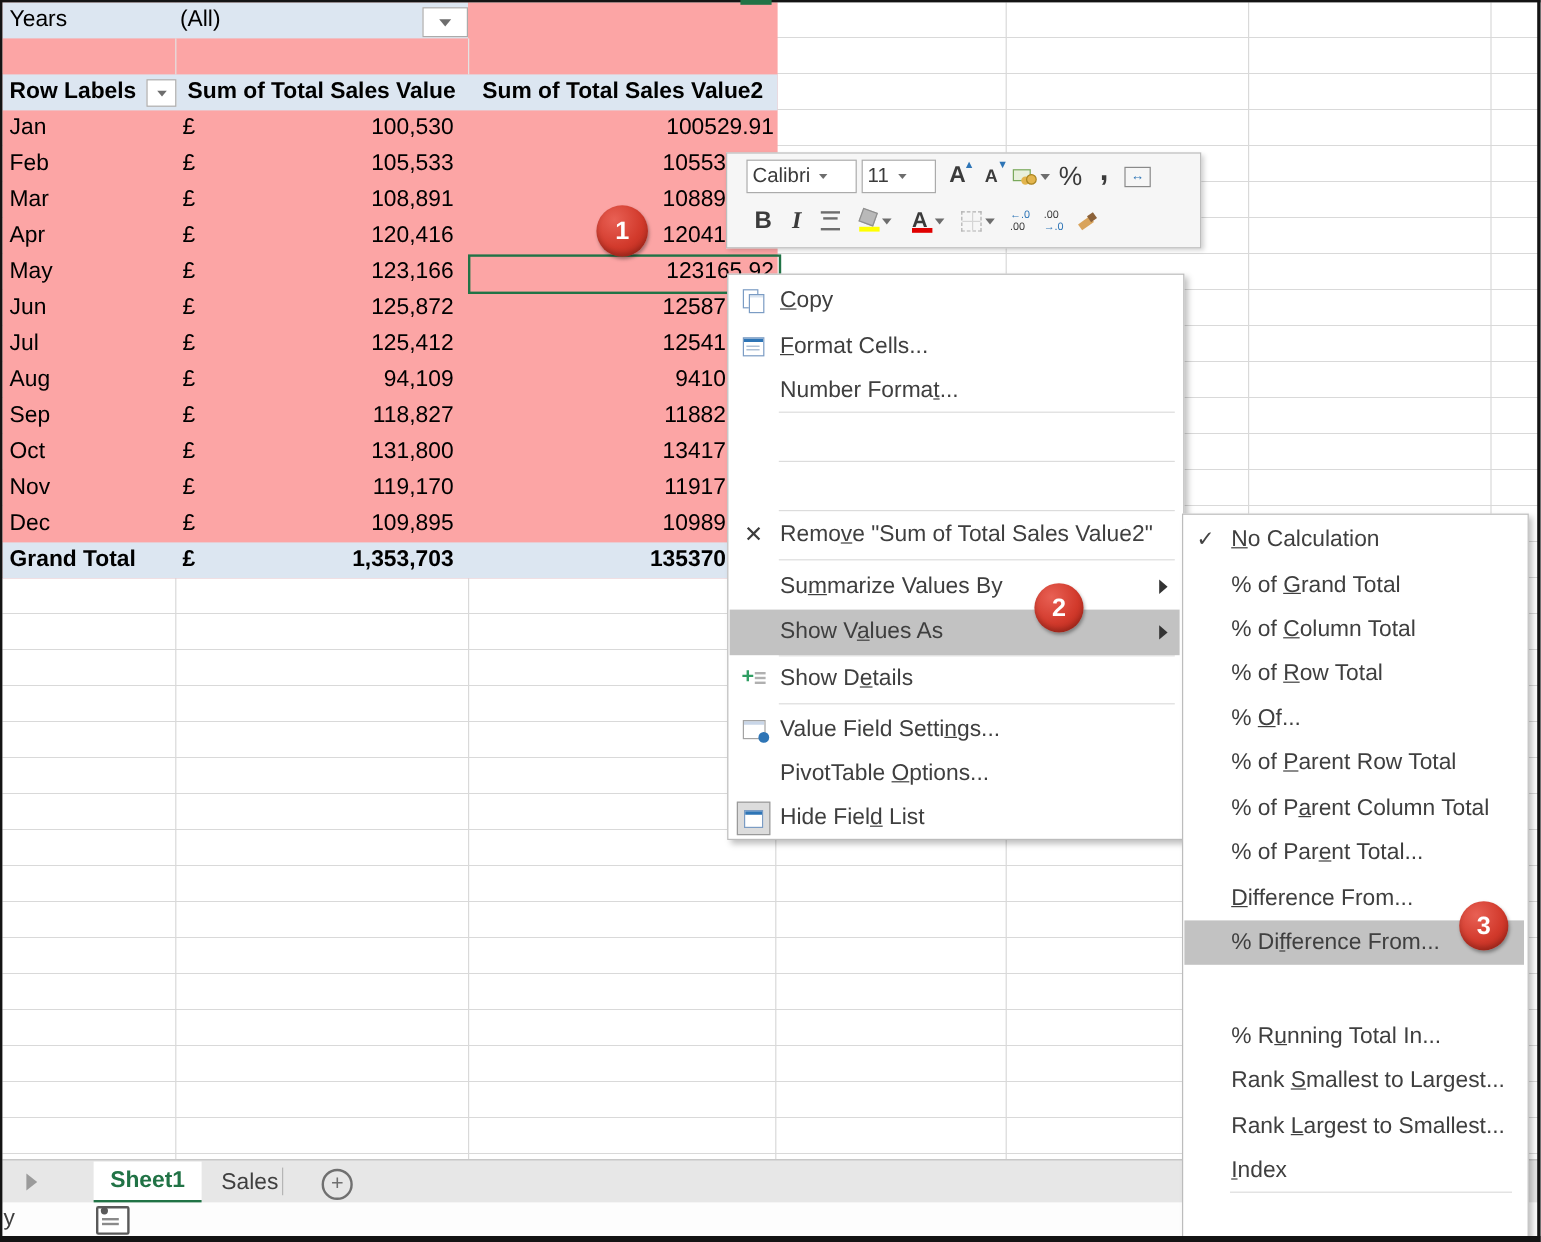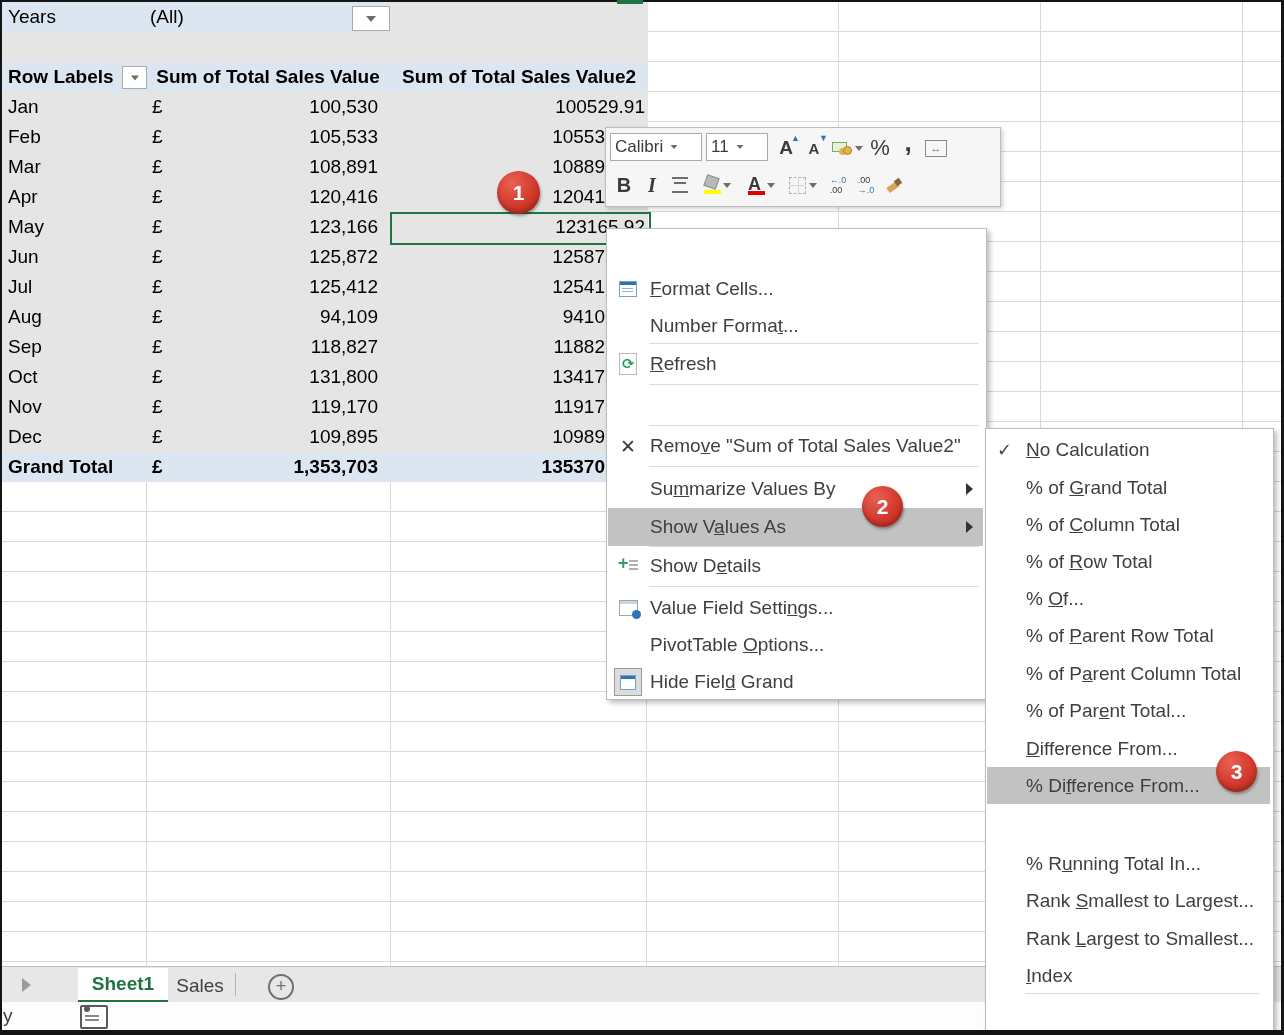--- a/index.html
+++ b/index.html
@@ -10,39 +10,39 @@
   .frame-top{left:0;top:0;width:1284px;height:2px;background:#141414;z-index:40;}
   .frame-left{left:0;top:0;width:2px;height:1035px;background:#141414;z-index:40;}
   .frame-right{left:1281px;top:0;width:3px;height:1035px;background:#141414;z-index:40;}
   .frame-bottom{left:0;top:1030px;width:1284px;height:5px;background:#141414;z-index:40;}
   .green-sliver{left:617px;top:0;width:26px;height:4px;background:#217346;z-index:41;}
   
   .gridbg{left:2px;top:2px;width:1280px;height:964px;z-index:0;
     background:repeating-linear-gradient(to bottom,transparent 0 29px,#d9d9d9 29px 30px);}
   .vline{position:absolute;top:0;width:1px;height:964px;background:#d9d9d9;}
   
-  .pivot{left:2px;top:2px;width:646px;height:480px;background:#e5e5e5;z-index:1;}
+  .pivot{left:2px;top:2px;width:646px;height:480px;background:#fca5a5;z-index:1;}
   .band{position:absolute;background:#dce6f1;}
   .cell{position:absolute;font-size:19px;line-height:30px;color:#000;white-space:nowrap;}
   .bold{font-weight:bold;}
   .tar{text-align:right;}
   .tac{text-align:center;}
   .drop-btn{position:absolute;background:#fff;border:1px solid #ababab;display:flex;align-items:center;justify-content:center;}
   .tri-down{width:0;height:0;border-left:5px solid transparent;border-right:5px solid transparent;border-top:6px solid #6d6d6d;}
   .sel-box{left:390px;top:212px;width:257px;height:29px;border:2px solid #217346;z-index:2;}
   .faint{background:#e3e3e3;}
   
   .badge{border-radius:50%;display:flex;align-items:center;justify-content:center;
     background:radial-gradient(circle at 35% 28%,#e86054,#d23a2c 55%,#b02619 95%);
     box-shadow:1px 2px 3px rgba(0,0,0,.35), inset 0 -3px 4px rgba(0,0,0,.2);
     color:#fff;font-weight:bold;font-size:21px;z-index:30;}
   
   .mtb{left:605px;top:127px;width:394px;height:78px;background:#f6f6f6;border:1px solid #bdbdbd;
        box-shadow:2px 2px 4px rgba(0,0,0,.18);z-index:10;font-size:17px;color:#3b3b3b;}
-  .mtb-row{position:absolute;left:4px;display:flex;align-items:flex-end;}
+  .mtb-row{position:absolute;left:16px;display:flex;align-items:center;}
   .combo{background:#fff;border:1px solid #ababab;height:26px;display:flex;align-items:center;
          padding:0 4px;margin-right:4px;}
   .combo .tri-down{margin-left:6px;transform:scale(.7);}
   .mtbtn{display:flex;align-items:center;justify-content:center;height:26px;min-width:24px;
          margin:0 2px;position:relative;}
   .tinytri{width:0;height:0;border-left:4px solid transparent;border-right:4px solid transparent;border-top:5px solid #6d6d6d;margin-left:3px;}
   .colorbar{position:absolute;left:2px;bottom:1px;width:17px;height:4px;}
   .dec2{font-size:9px;line-height:10px;text-align:left;color:#3b3b3b;}
   .blue{color:#2e75b6;}
   
@@ -98,21 +98,21 @@
   .ic-align:before{content:"";position:absolute;left:2px;top:3px;width:12px;height:2px;background:#6d6d6d;}
   .ic-macro{width:24px;height:20px;border:2px solid #595959;border-radius:2px;position:relative;background:#fff;}
   .ic-macro:before{content:"";position:absolute;left:2px;top:-1px;width:6px;height:6px;border-radius:50%;background:#595959;}
   .ic-macro:after{content:"";position:absolute;left:3px;top:8px;width:14px;height:1.5px;background:#8a8a8a;box-shadow:0 4px 0 #8a8a8a;}
   
   .tabbar{left:2px;top:966px;width:1280px;height:36px;background:#e7e7e7;border-top:1px solid #c0c0c0;z-index:5;}
   .tab-active{position:absolute;left:76px;top:1px;width:90px;height:32px;background:#fff;
     border-bottom:3px solid #217346;color:#217346;font-weight:bold;font-size:19px;
     display:flex;align-items:center;justify-content:center;}
   .tab-idle{position:absolute;left:166px;top:1px;width:64px;height:35px;color:#3f3f3f;font-size:19px;
-    display:flex;align-items:center;justify-content:center;}
+    display:flex;align-items:center;justify-content:flex-end;}
   .tab-sep{position:absolute;left:233px;top:6px;width:1px;height:23px;background:#b5b5b5;}
   .nav-arrow{position:absolute;left:20px;top:11px;width:0;height:0;border-top:7px solid transparent;
     border-bottom:7px solid transparent;border-left:9px solid #9b9b9b;}
   .add-sheet{position:absolute;left:266px;top:7px;width:22px;height:22px;border:2px solid #707070;border-radius:50%;
     color:#707070;font-size:18px;line-height:20px;text-align:center;}
   .statusbar{left:2px;top:1002px;width:1280px;height:28px;background:#fdfdfd;z-index:5;}
   .status-txt{position:absolute;left:1px;top:3px;font-size:19px;color:#3f3f3f;}
 </style>
 </head>
 <body>
@@ -299,36 +299,36 @@
         <div class="dec2"><span>.00</span><br>
         <span class="blue">→.0</span></div>
       </div>
       <div class="mtbtn">
         <span class="ic-brush"></span>
       </div>
     </div>
   </div>
 
   <div class="abs menu">
+    <div class="mi" style="top:3px">
+      <span class="mi-icon">
+          <span class="ic-copy"></span>
+        </span>
+      <span class="txt"><span class="key">C</span><span>opy</span></span>
+    </div>
     <div class="mi" style="top:41px">
       <span class="mi-icon">
           <span class="ic-fmt"></span>
         </span>
       <span class="txt"><span class="key">F</span><span>ormat Cells...</span></span>
     </div>
     <div class="mi" style="top:78px">
       <span class="txt"><span>Number Forma</span><span class="key">t</span><span>...</span></span>
     </div>
     <div class="msep" style="top:114px"></div>
-    <div class="mi" style="top:116px">
-      <span class="mi-icon">
-          <span class="ic-refresh"></span>
-        </span>
-      <span class="txt"><span class="key">R</span><span>efresh</span></span>
-    </div>
     <div class="msep" style="top:155px"></div>
     <div class="msep" style="top:196px"></div>
     <div class="mi" style="top:198px">
       <span class="mi-icon">
           <span class="ic-x">✕</span>
         </span>
       <span class="txt"><span>Remo</span><span class="key">v</span><span>e "Sum of Total Sales Value2"</span></span>
     </div>
     <div class="msep" style="top:237px"></div>
     <div class="mi" style="top:241px">
@@ -355,21 +355,21 @@
     </div>
     <div class="mi" style="top:397px">
       <span class="txt"><span>PivotTable </span><span class="key">O</span><span>ptions...</span></span>
     </div>
     <div class="mi" style="top:434px">
       <span class="mi-icon">
           <span class="ic-hfl-box">
             <span class="ic-hfl"></span>
           </span>
         </span>
-      <span class="txt"><span>Hide Fiel</span><span class="key">d</span><span> Grand</span></span>
+      <span class="txt"><span>Hide Fiel</span><span class="key">d</span><span> List</span></span>
     </div>
   </div>
 
   <div class="abs submenu">
     <div class="smi" style="top:2px">
       <span class="check">✓</span>
       <span class="txt"><span class="key">N</span><span>o Calculation</span></span>
     </div>
     <div class="smi" style="top:40px">
       <span class="txt"><span>% of </span><span class="key">G</span><span>rand Total</span></span>

